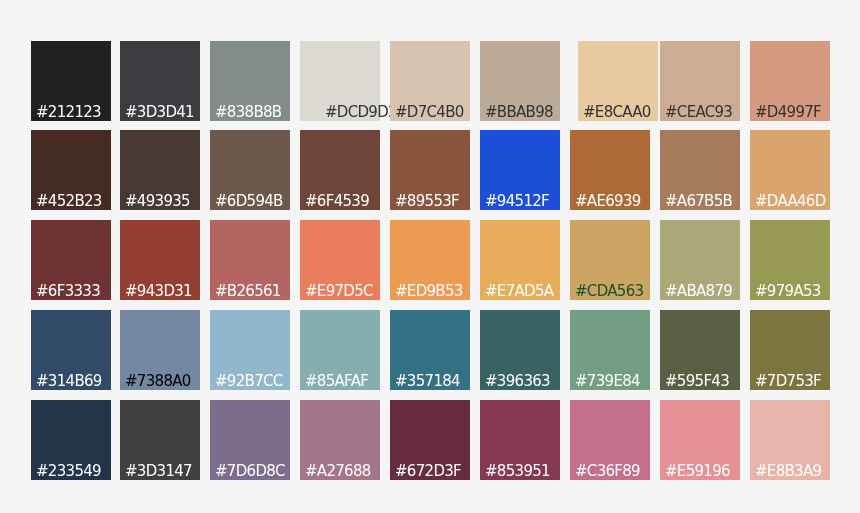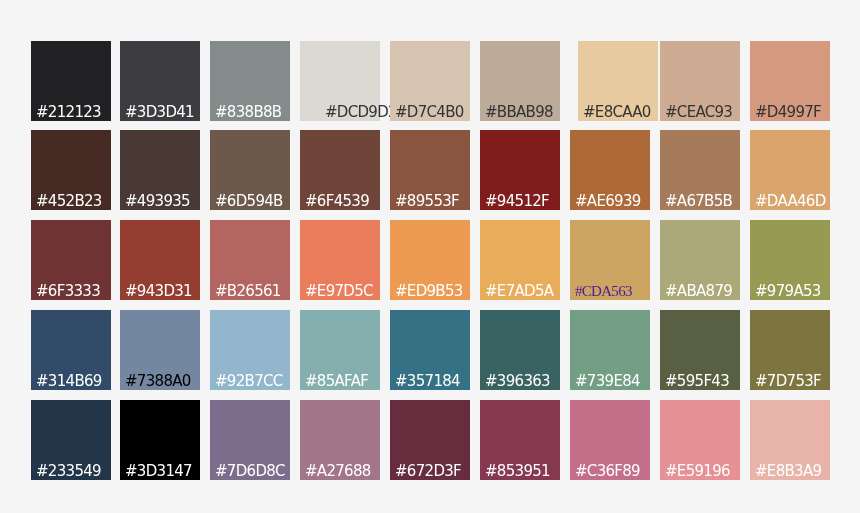--- a/index.html
+++ b/index.html
@@ -73,21 +73,21 @@
     </div>
     <div class="swatch" style="background-color: rgb(109, 89, 75); left: 210.3px; top: 130.4px;">
       <span class="label" style="color: rgb(255, 255, 255);">#6D594B</span>
     </div>
     <div class="swatch" style="background-color: rgb(111, 69, 57); left: 300.3px; top: 130.4px;">
       <span class="label" style="color: rgb(255, 255, 255);">#6F4539</span>
     </div>
     <div class="swatch" style="background-color: rgb(137, 85, 63); left: 390.2px; top: 130.4px;">
       <span class="label" style="color: rgb(255, 255, 255);">#89553F</span>
     </div>
-    <div class="swatch" style="background-color: #7f1d1d; left: 480.2px; top: 130.4px;">
+    <div class="swatch" style="background-color: #1d4ed8; left: 480.2px; top: 130.4px;">
       <span class="label" style="color: rgb(255, 255, 255);">#94512F</span>
     </div>
     <div class="swatch" style="background-color: rgb(174, 105, 57); left: 570.1px; top: 130.4px;">
       <span class="label" style="color: rgb(255, 255, 255);">#AE6939</span>
     </div>
     <div class="swatch" style="background-color: rgb(166, 123, 91); left: 660.1px; top: 130.4px;">
       <span class="label" style="color: rgb(255, 255, 255);">#A67B5B</span>
     </div>
     <div class="swatch" style="background-color: rgb(218, 164, 109); left: 750px; top: 130.4px;">
       <span class="label" style="color: rgb(255, 255, 255);">#DAA46D</span>
@@ -106,21 +106,21 @@
     <div class="swatch" style="background-color: rgb(233, 125, 92); left: 300.3px; top: 220.3px;">
       <span class="label" style="color: rgb(255, 255, 255);">#E97D5C</span>
     </div>
     <div class="swatch" style="background-color: rgb(237, 155, 83); left: 390.2px; top: 220.3px;">
       <span class="label" style="color: rgb(255, 255, 255);">#ED9B53</span>
     </div>
     <div class="swatch" style="background-color: rgb(231, 173, 90); left: 480.2px; top: 220.3px;">
       <span class="label" style="color: rgb(255, 255, 255);">#E7AD5A</span>
     </div>
     <div class="swatch" style="background-color: rgb(205, 165, 99); left: 570.1px; top: 220.3px;">
-      <span class="label" style="color: #4c1d95; font-family: Liberation Serif, serif;">#CDA563</span>
+      <span class="label" style="color: #14532d;">#CDA563</span>
     </div>
     <div class="swatch" style="background-color: rgb(171, 168, 121); left: 660.1px; top: 220.3px;">
       <span class="label" style="color: rgb(255, 255, 255);">#ABA879</span>
     </div>
     <div class="swatch" style="background-color: rgb(151, 154, 83); left: 750px; top: 220.3px;">
       <span class="label" style="color: rgb(255, 255, 255);">#979A53</span>
     </div>
   </div>
   <div class="palette-row">
     <div class="swatch" style="background-color: rgb(49, 75, 105); left: 31px; top: 310.3px;">
@@ -148,21 +148,21 @@
       <span class="label" style="color: rgb(255, 255, 255);">#595F43</span>
     </div>
     <div class="swatch" style="background-color: rgb(125, 117, 63); left: 750px; top: 310.3px;">
       <span class="label" style="color: rgb(255, 255, 255);">#7D753F</span>
     </div>
   </div>
   <div class="palette-row">
     <div class="swatch" style="background-color: rgb(35, 53, 73); left: 31px; top: 400px;">
       <span class="label" style="color: rgb(255, 255, 255);">#233549</span>
     </div>
-    <div class="swatch" style="background-color: #000000; left: 120.4px; top: 400px;">
+    <div class="swatch" style="background-color: #404040; left: 120.4px; top: 400px;">
       <span class="label" style="color: rgb(255, 255, 255);">#3D3147</span>
     </div>
     <div class="swatch" style="background-color: rgb(125, 109, 140); left: 210.3px; top: 400px;">
       <span class="label" style="color: rgb(255, 255, 255);">#7D6D8C</span>
     </div>
     <div class="swatch" style="background-color: rgb(162, 118, 136); left: 300.3px; top: 400px;">
       <span class="label" style="color: rgb(255, 255, 255);">#A27688</span>
     </div>
     <div class="swatch" style="background-color: rgb(103, 45, 63); left: 390.2px; top: 400px;">
       <span class="label" style="color: rgb(255, 255, 255);">#672D3F</span>

